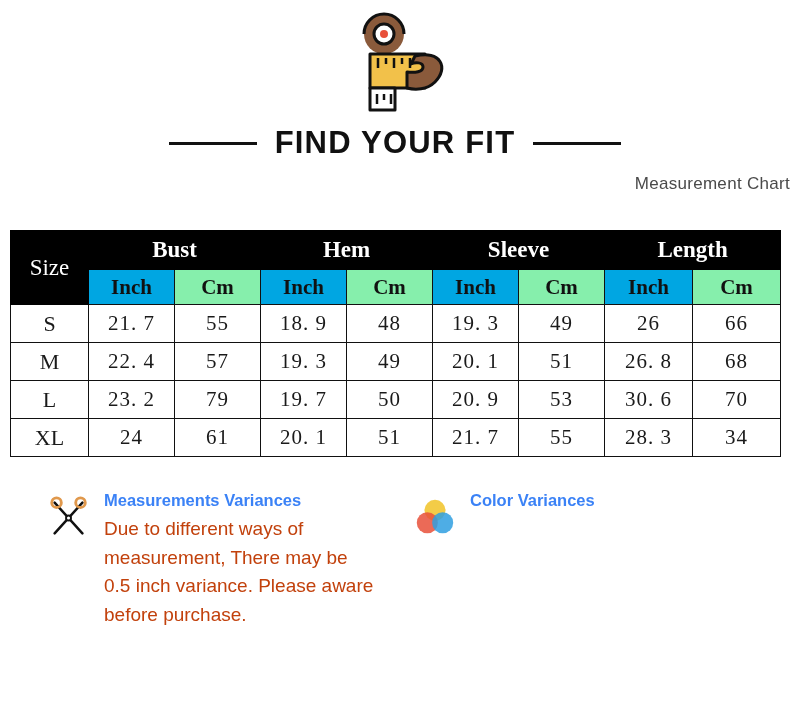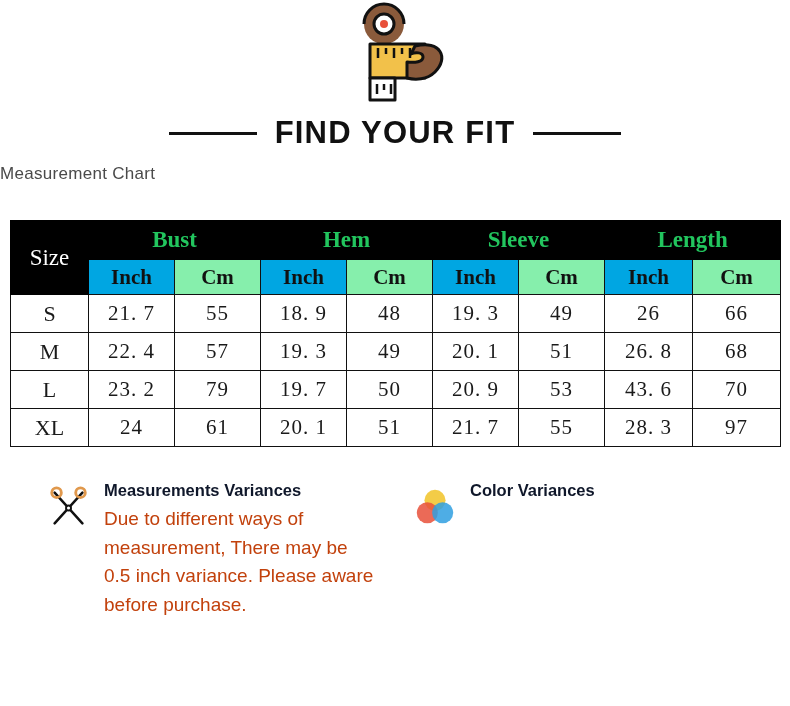--- a/index.html
+++ b/index.html
@@ -11,21 +11,22 @@
     width: 790px;
     height: 706px;
     font-family: "Liberation Sans", sans-serif;
     color: #1a1a1a;
     position: relative;
     overflow: hidden;
   }
 
   
   .header {
-    text-align: left;
+    padding-top: 10px;
+    text-align: right;
   }
   .tape-logo {
     width: 160px;
     height: 105px;
     margin: 0 auto;
     display: block;
   }
   .title-row {
     display: flex;
     align-items: center;
@@ -63,21 +64,21 @@
     font-family: "Liberation Serif", serif;
   }
   table.size-chart td, table.size-chart th {
     border: 1px solid #111111;
     text-align: center;
     vertical-align: middle;
     padding: 0;
   }
   .hdr-black {
     background: #000000;
-    color: #22c55e;
+    color: #ffffff;
     font-weight: 700;
     font-size: 23px;
     height: 38px;
     border-color: #000000 !important;
   }
   .hdr-size {
     background: #000000;
     color: #ffffff;
     font-weight: 400;
     font-size: 23px;
@@ -121,21 +122,21 @@
   }
   .note-icon {
     flex: 0 0 auto;
     width: 46px;
     height: 46px;
     margin-top: 4px;
   }
   .note-title {
     font-size: 16.5px;
     font-weight: 700;
-    color: #0f172a;
+    color: #3b82f6;
     margin: 0 0 5px 0;
   }
   .note-body {
     font-size: 19px;
     line-height: 1.5;
     color: #c2410c;
   }
 </style>
 </head>
 <body>
@@ -235,33 +236,33 @@
         <td class="val">68</td>
       </tr>
       <tr>
         <td class="rowlabel">L</td>
         <td class="val">23. 2</td>
         <td class="val">79</td>
         <td class="val">19. 7</td>
         <td class="val">50</td>
         <td class="val">20. 9</td>
         <td class="val">53</td>
-        <td class="val">43. 6</td>
+        <td class="val">30. 6</td>
         <td class="val">70</td>
       </tr>
       <tr>
         <td class="rowlabel">XL</td>
         <td class="val">24</td>
         <td class="val">61</td>
         <td class="val">20. 1</td>
         <td class="val">51</td>
         <td class="val">21. 7</td>
         <td class="val">55</td>
         <td class="val">28. 3</td>
-        <td class="val">97</td>
+        <td class="val">34</td>
       </tr>
     </tbody>
   </table>
 </div>
 
 <div class="notes">
 
   <div class="note">
     <svg class="note-icon" viewBox="0 0 48 48">
       <g stroke="#111111" stroke-width="2.6" fill="none" stroke-linecap="round">

